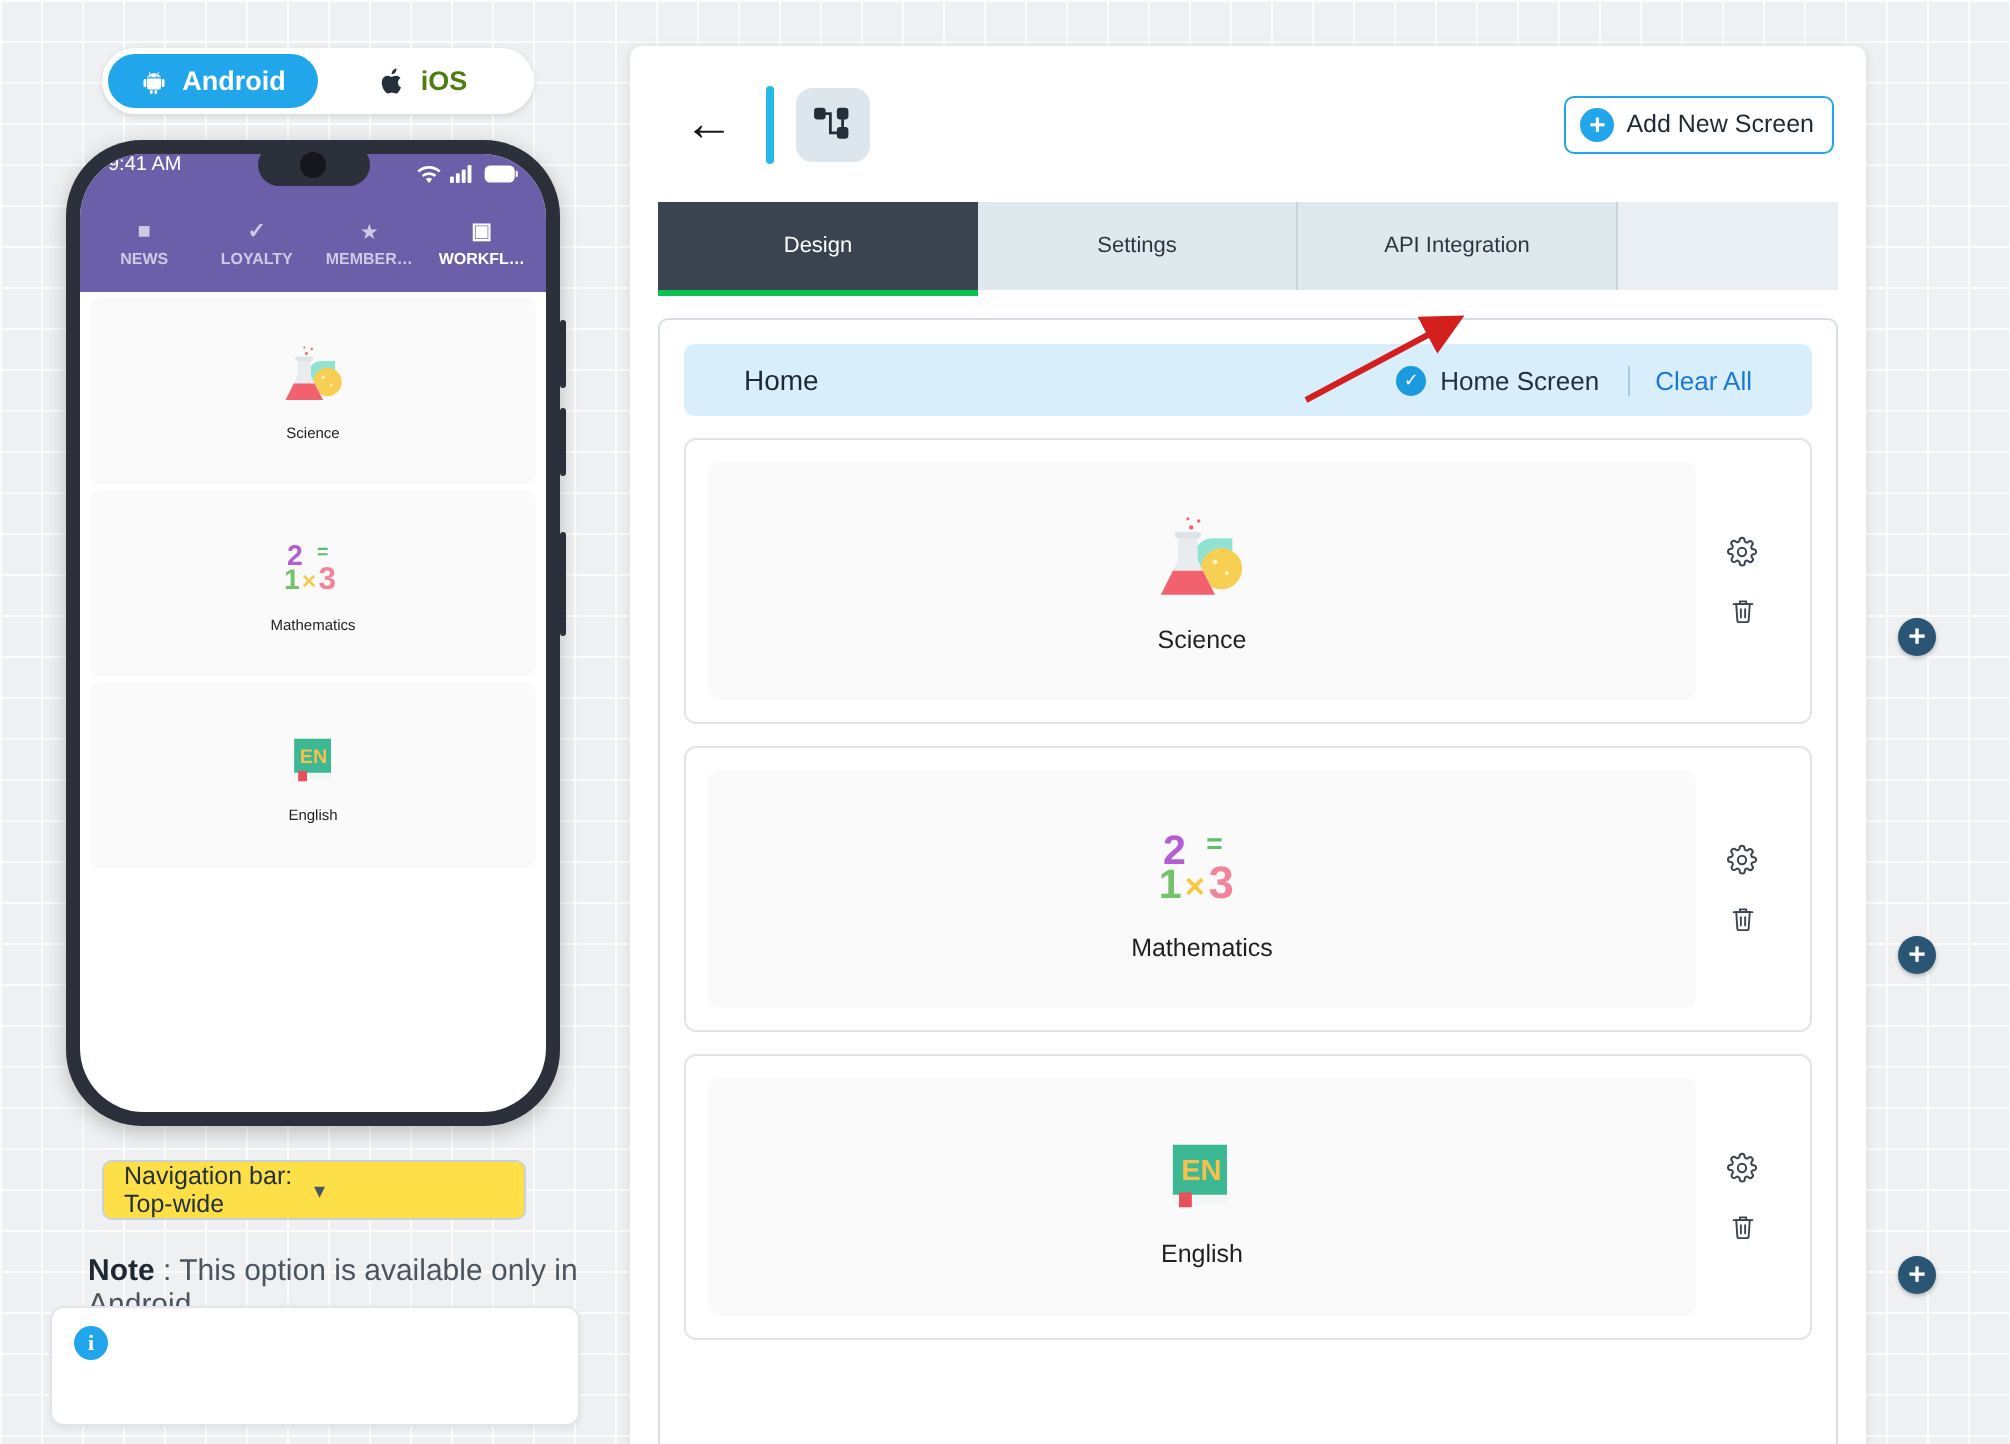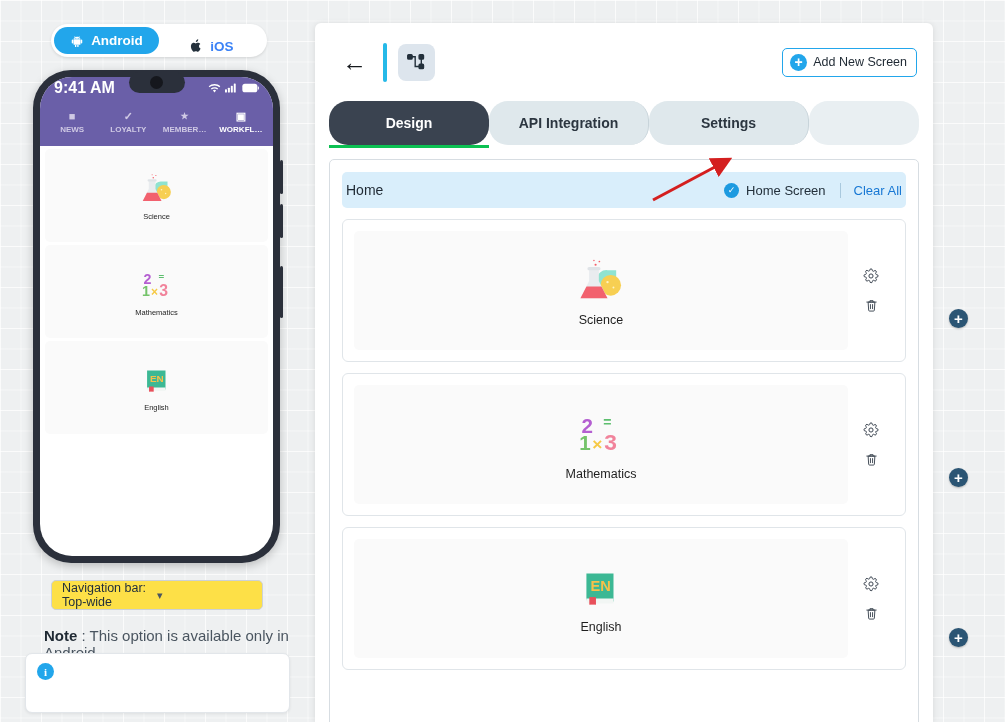--- a/index.html
+++ b/index.html
@@ -28,42 +28,42 @@
     background: #ffffff; border-radius: 17px;
     display: flex; align-items: center; padding: 3px;
     box-shadow: 0 1px 3px rgba(0,0,0,.12);
   }
   .plat-btn {
     flex: 1; height: 27px; border-radius: 14px;
     display: flex; align-items: center; justify-content: center; gap: 7px;
     font-size: 13.5px; font-weight: bold; cursor: pointer;
   }
   .plat-btn.active { background: #22a6eb; color: #ffffff; }
-  .plat-btn.inactive { color: #3b82f6; align-items: flex-end; }
+  .plat-btn.inactive { color: #4d7c0f; }
   .plat-ico { display: flex; align-items: center; }
 
   
   .phone {
     position: absolute; left: 33px; top: 70px;
     width: 247px; height: 493px;
     background: #2b303b; border-radius: 38px;
     padding: 7px;
     box-shadow: 0 3px 10px rgba(0,0,0,.22);
   }
   .phone-side {
     position: absolute; right: -3px; background: #2b303b; border-radius: 2px;
   }
   .phone-screen {
     width: 100%; height: 100%; background: #ffffff;
     border-radius: 32px; overflow: hidden; position: relative;
   }
   .status-bar {
     height: 22px; background: #6a5fa8; color: #fff;
-    display: flex; align-items: center; justify-content: space-between;
-    padding: 0 14px; font-size: 16px; font-weight: bold;
+    display: flex; justify-content: space-between;
+    padding: 0 14px; font-size: 10px; font-weight: normal;
   }
   .status-right { display: flex; align-items: center; gap: 4px; }
   .notch {
     position: absolute; left: 50%; top: 2px; transform: translateX(-50%);
     width: 56px; height: 21px; background: #2b303b; border-radius: 12px;
     z-index: 5; display:flex; align-items:center; justify-content:center;
   }
   .notch-cam { width: 13px; height: 13px; border-radius: 50%; background: #15171d; }
 
   .app-bar {
@@ -156,37 +156,37 @@
   }
   .add-plus {
     width: 17px; height: 17px; border-radius: 50%; background: #22a6eb;
     color: #fff; display: flex; align-items: center; justify-content: center;
     font-size: 14px; line-height: 1; font-weight: bold;
   }
 
   .tabs { display: flex; height: 44px; margin: 0 14px; }
   .tab {
     flex: 0 0 160px; display: flex; align-items: center; justify-content: center;
-    background: #dfe8ec; color: #2c3640; font-size: 14px; font-weight: bold;
-    border-right: 1px solid #c8d4da; cursor: pointer; position: relative; border-radius: 19px;
+    background: #dfe8ec; color: #2c3640; font-size: 11px; font-weight: normal;
+    border-right: 1px solid #c8d4da; cursor: pointer; position: relative;
   }
   .tab.active { background: #3a4350; color: #ffffff; border-right: none; }
   .tab.active::after {
     content: ''; position: absolute; left: 0; right: 0; bottom: -3px;
     height: 3px; background: #0cc152;
   }
   .tab.filler { flex: 1; background: #e9eff2; border-right: none; cursor: default; }
 
   .design-area {
     margin: 14px 14px 0 14px; border: 1px solid #d7dde2; border-radius: 5px;
     height: 600px; padding: 12px; overflow: hidden; position: relative;
   }
   .home-bar {
     height: 36px; background: #d9eefb; border-radius: 5px;
-    display: flex; align-items: center; padding: 0 4px;
+    display: flex; align-items: center; padding: 0 30px;
     font-size: 14px; color: #1f2933;
   }
   .home-bar .spacer { flex: 1; }
   .main-screen {
     display: flex; align-items: center; gap: 7px; font-size: 13px; color: #23303b;
     padding-right: 14px; border-right: 1px solid #a9c9de; cursor: pointer;
   }
   .check-ico {
     width: 15px; height: 15px; border-radius: 50%; background: #1c9ae0;
     color: #fff; font-size: 9px; display: flex; align-items: center; justify-content: center;
@@ -374,24 +374,24 @@
       <span class="add-plus">+</span>
       <span>Add New Screen</span>
     </div>
   </div>
 
   <div class="tabs">
     <div class="tab active">
       <span>Design</span>
     </div>
     <div class="tab">
+      <span>Settings</span>
+    </div>
+    <div class="tab">
       <span>API Integration</span>
-    </div>
-    <div class="tab">
-      <span>Settings</span>
     </div>
     <div class="tab filler"></div>
   </div>
 
   <div class="design-area">
 
     <div class="home-bar">
       <span>Home</span>
       <span class="spacer"></span>
       <span class="main-screen">

